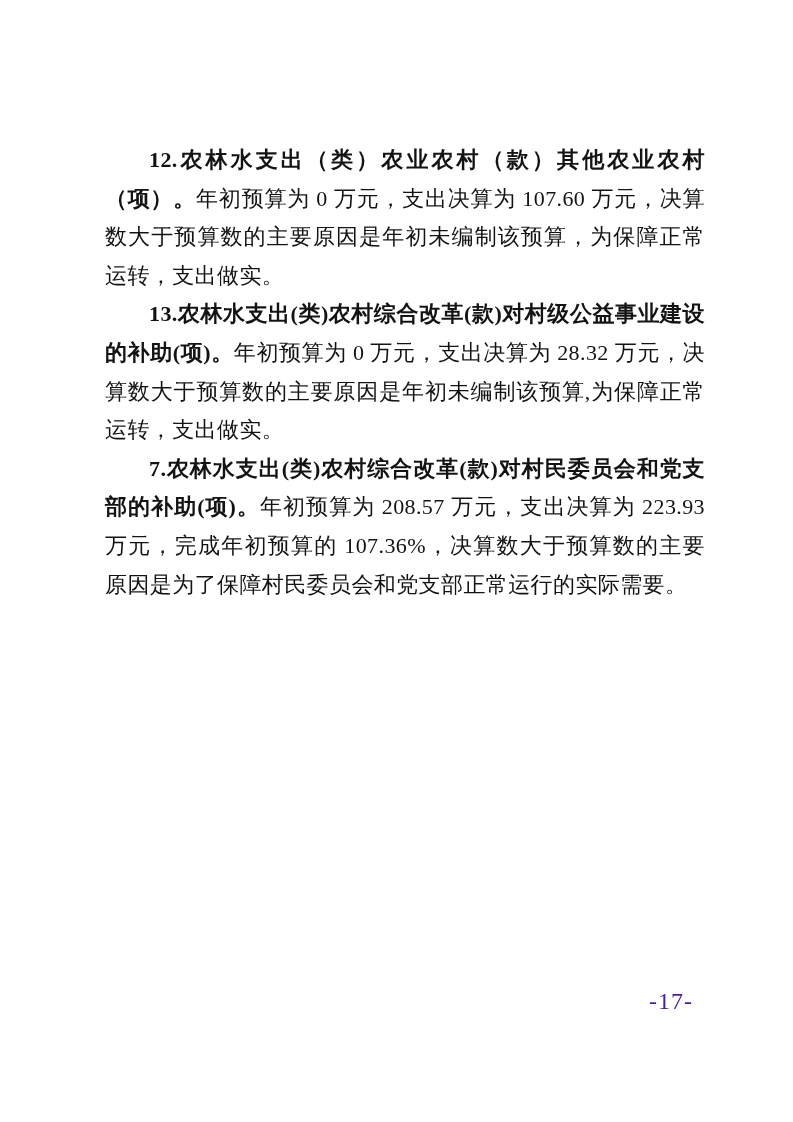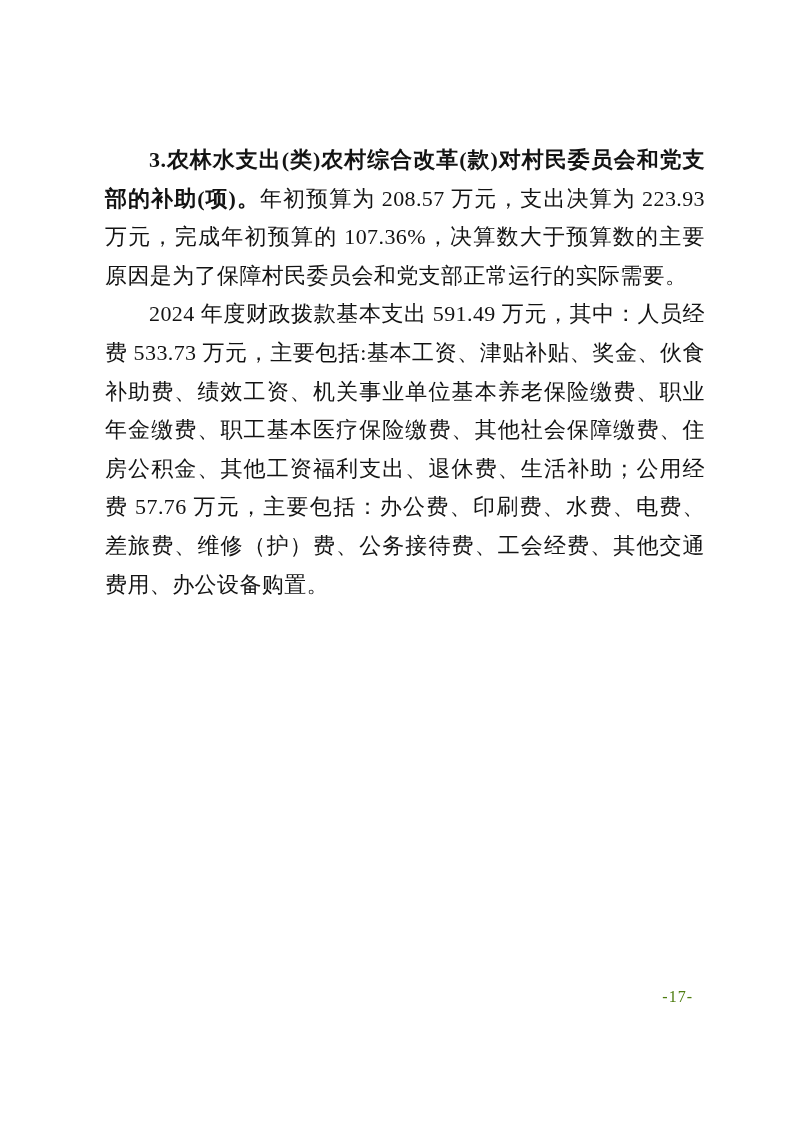--- a/index.html
+++ b/index.html
@@ -36,36 +36,37 @@
   }
   .section-heading {
     font-weight: 700;
     font-family: "Liberation Sans", sans-serif;
     letter-spacing: 0.6px;
   }
   .page-number {
     position: absolute;
     top: 988px;
     right: 100px;
-    font-size: 16px;
+    font-size: 24px;
     letter-spacing: 1px;
-    color: #4d7c0f;
+    color: #4c1d95;
     font-family: "Liberation Serif", serif;
   }
 </style>
 </head>
 <body>
 
 <div class="page">
   <div class="text-block">
 
+    <p><span class="lead">12.农林水支出（类）农业农村（款）其他农业农村（项）。</span><span>年初预算为 0 万元，支出决算为 107.60 万元，决算数大于预算数的主要原因是年初未编制该预算，为保障正常运转，支出做实。</span></p>
 
+    <p><span class="lead">13.农林水支出(类)农村综合改革(款)对村级公益事业建设的补助(项)。</span><span>年初预算为 0 万元，支出决算为 28.32 万元，决算数大于预算数的主要原因是年初未编制该预算,为保障正常运转，支出做实。</span></p>
 
-    <p><span class="lead">3.农林水支出(类)农村综合改革(款)对村民委员会和党支部的补助(项)。</span><span>年初预算为 208.57 万元，支出决算为 223.93 万元，完成年初预算的 107.36%，决算数大于预算数的主要原因是为了保障村民委员会和党支部正常运行的实际需要。</span></p>
+    <p><span class="lead">7.农林水支出(类)农村综合改革(款)对村民委员会和党支部的补助(项)。</span><span>年初预算为 208.57 万元，支出决算为 223.93 万元，完成年初预算的 107.36%，决算数大于预算数的主要原因是为了保障村民委员会和党支部正常运行的实际需要。</span></p>
 
 
 
-    <p>2024 年度财政拨款基本支出 591.49 万元，其中：人员经费 533.73 万元，主要包括:基本工资、津贴补贴、奖金、伙食补助费、绩效工资、机关事业单位基本养老保险缴费、职业年金缴费、职工基本医疗保险缴费、其他社会保障缴费、住房公积金、其他工资福利支出、退休费、生活补助；公用经费 57.76 万元，主要包括：办公费、印刷费、水费、电费、差旅费、维修（护）费、公务接待费、工会经费、其他交通费用、办公设备购置。</p>
 
   </div>
 
   <div class="page-number">-17-</div>
 </div>
 
 </body></html>

